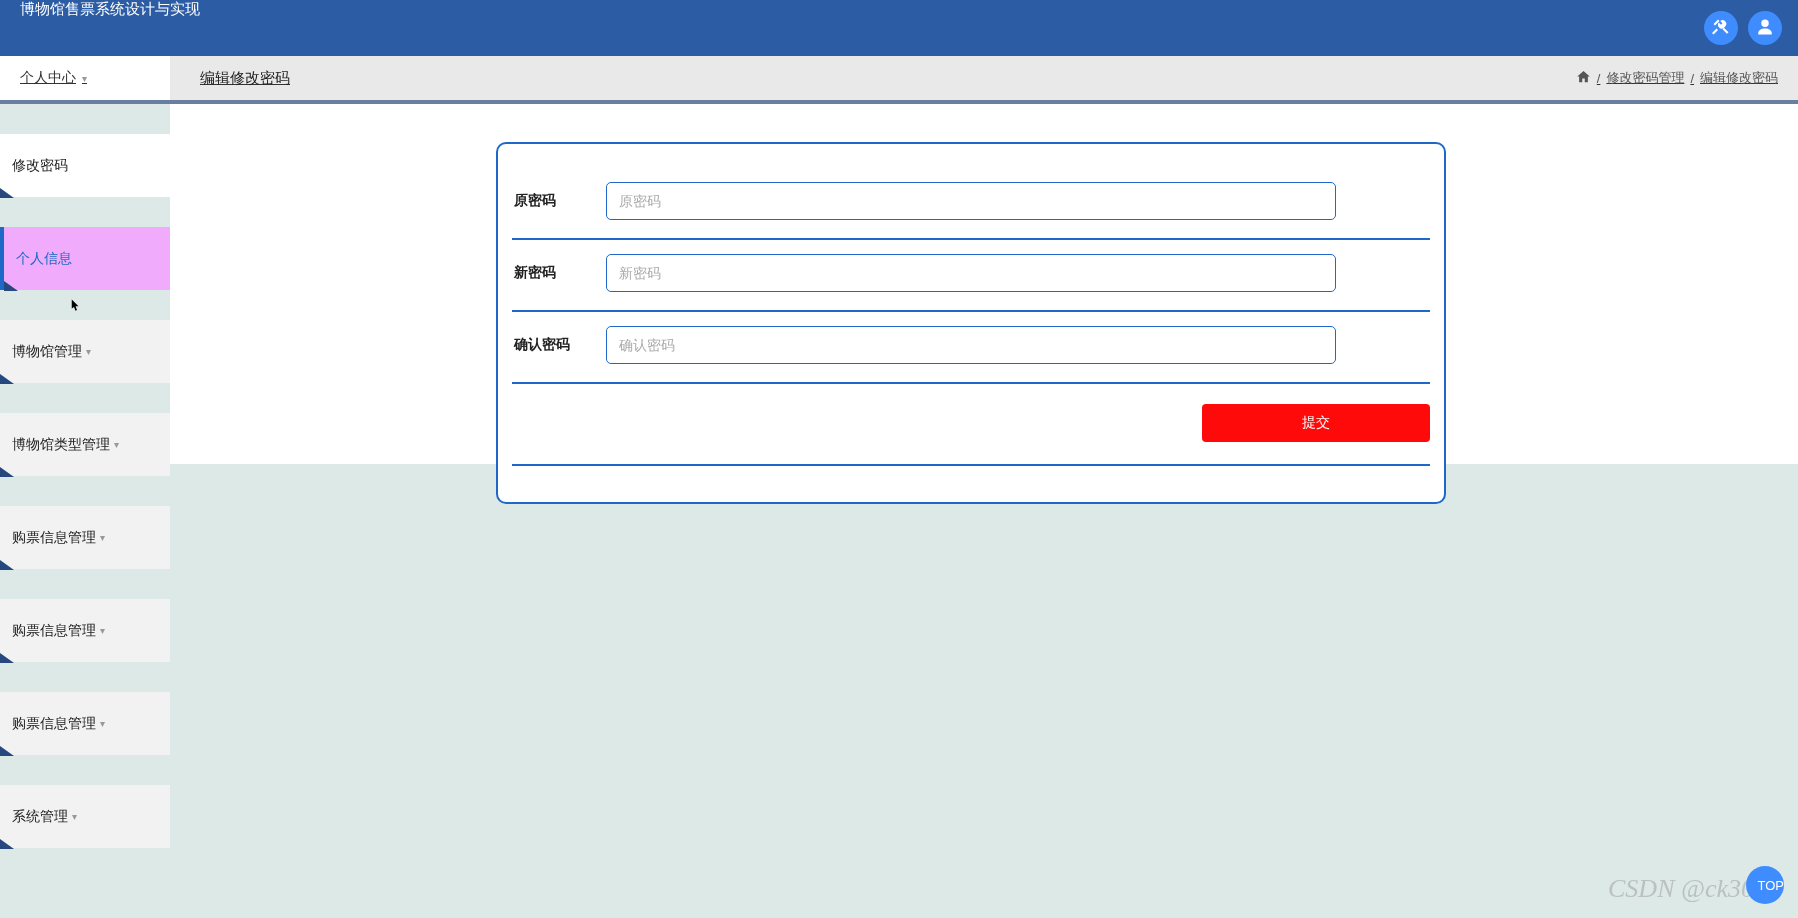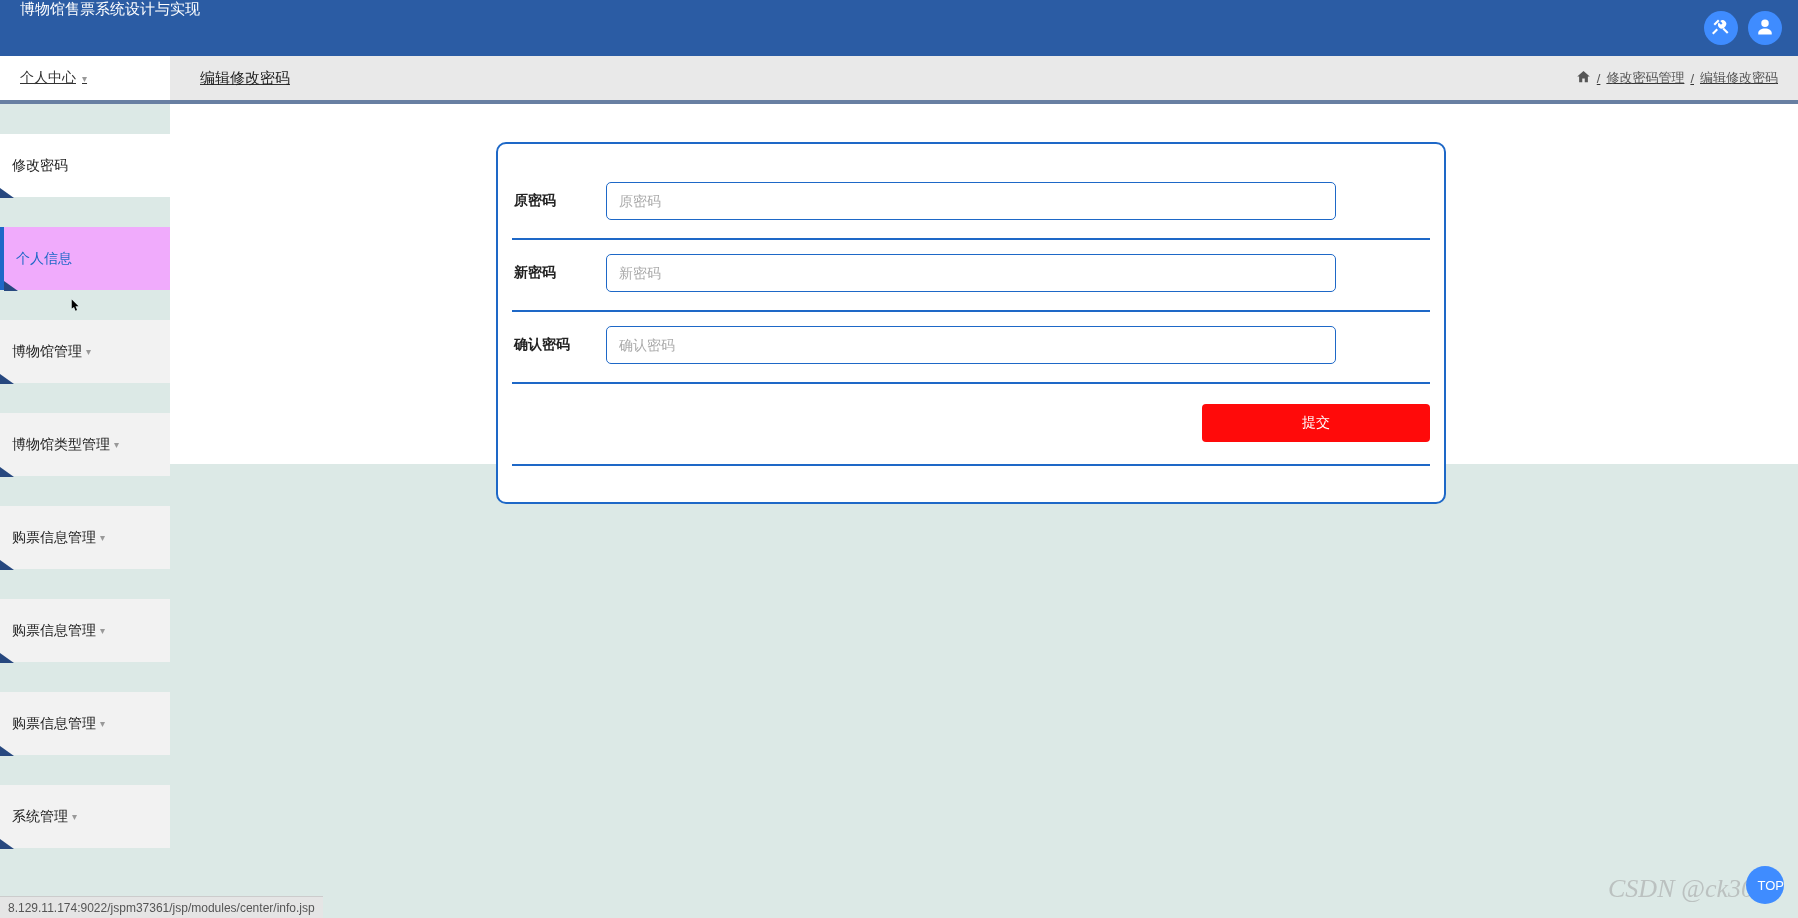--- a/index.html
+++ b/index.html
@@ -165,23 +165,20 @@
 
         <div class="submit-row">
           <button class="submit-btn">提交</button>
         </div>
 
       </div>
 
     </div>
   </div>
 
-  <div class="status-bar">
-    <span>8.129.11.174:9022/jspm37361/jsp/modules/center/info.jsp</span>
-  </div>
 
   <div class="watermark">CSDN @ck3013</div>
 
   <div class="fab">
     <span>TOP</span>
   </div>
 
   <div class="cursor-ptr" style="left:65px; top:296px;">
     <svg viewBox="0 0 24 24">
         <path fill="#000" d="M9 2v12l3-2 2 5 2-1-2-5h4z"></path>

